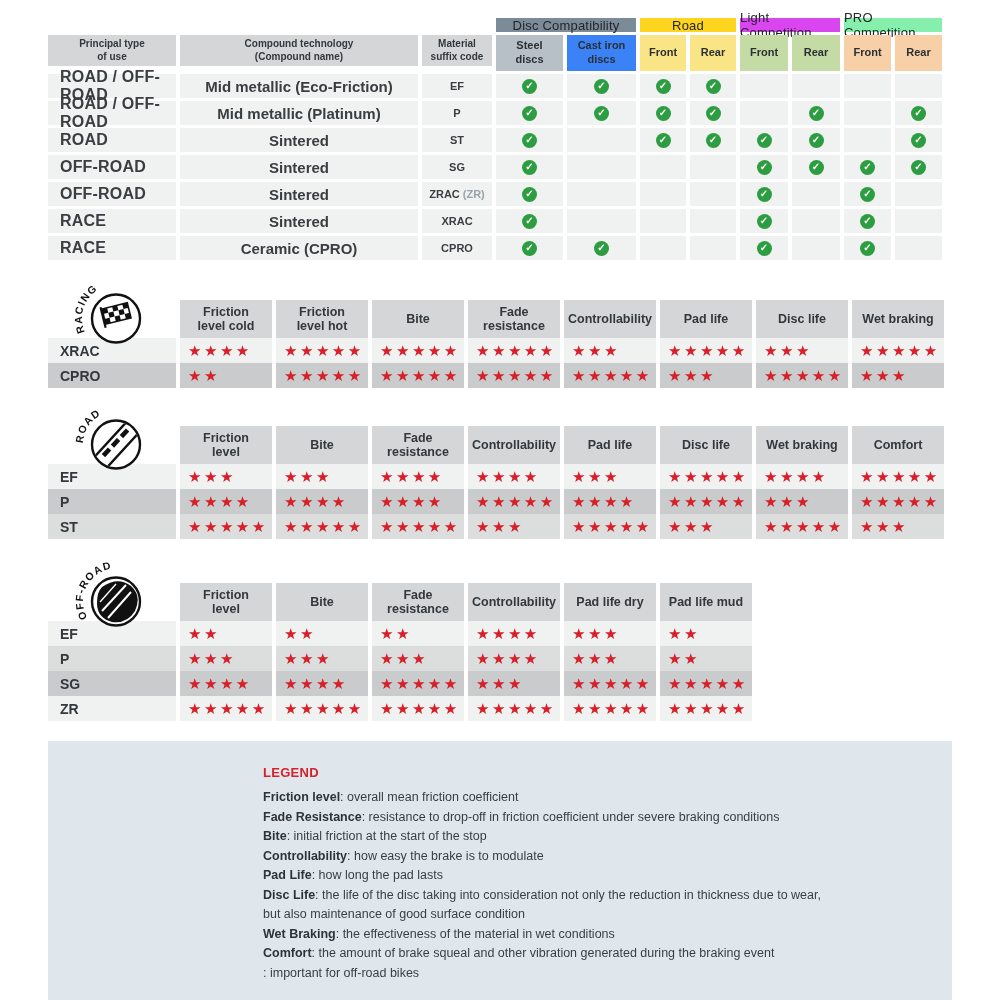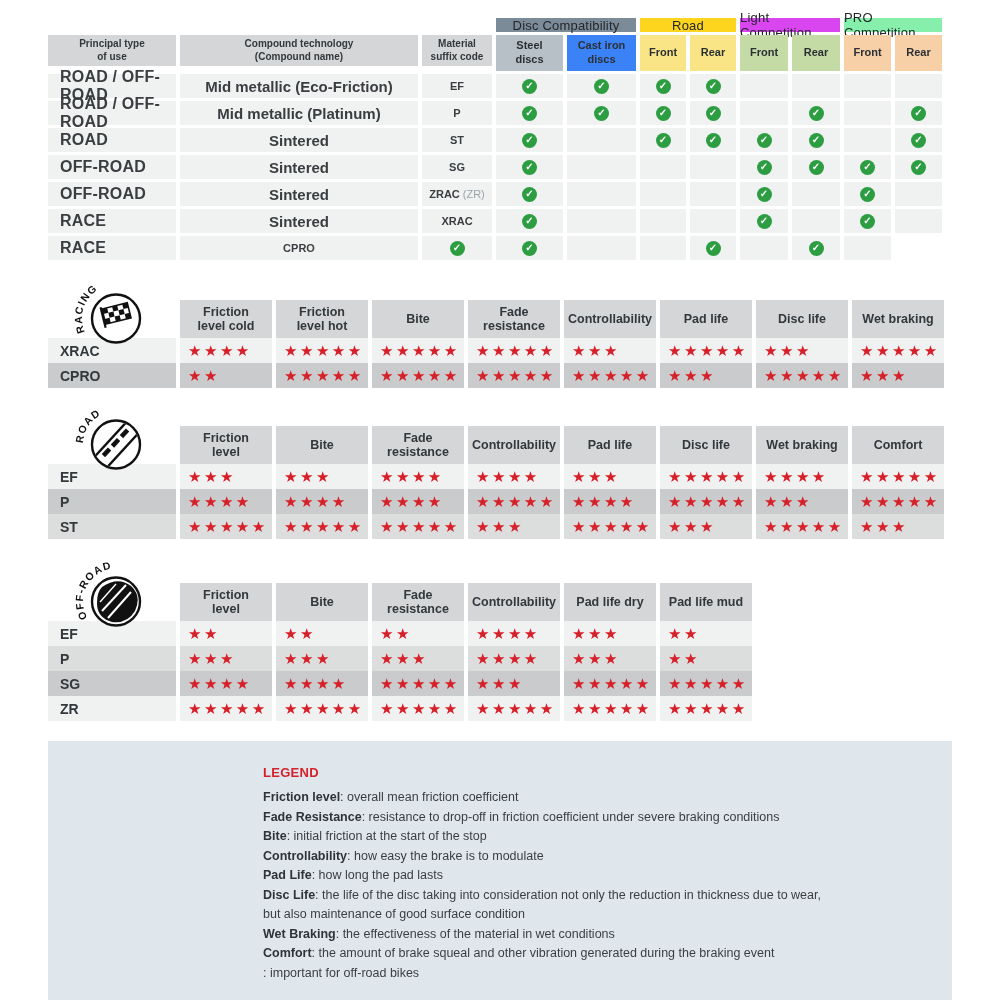--- a/index.html
+++ b/index.html
@@ -12,21 +12,21 @@
   .ghead{grid-column:span 2;height:14px;display:flex;align-items:center;justify-content:center;
          font-weight:normal;font-size:13px;color:#22262a;letter-spacing:.2px;}
   .chead{background:var(--header_gray);height:31px;display:flex;align-items:center;justify-content:center;
          text-align:center;font-weight:bold;font-size:10px;white-space:pre-line;line-height:1.25;color:#33383c;}
   .shead{height:36px;display:flex;align-items:center;justify-content:center;text-align:center;
          font-weight:bold;font-size:11px;white-space:pre-line;line-height:1.25;color:#2b3034;}
   .cell{background:var(--row_light);height:24px;display:flex;align-items:center;font-weight:bold;color:#3a3e41;}
   .use{padding-left:12px;font-size:16px;letter-spacing:.2px;}
   .comp{justify-content:center;font-size:15px;}
   .suf{justify-content:center;font-size:11px;}
-  .note{color:#9aa3a9;margin-left:3px;font-weight:normal;text-align:center;}
+  .note{color:#9aa3a9;margin-left:3px;font-weight:bold;text-align:center;}
   .chk{justify-content:center;}
   .check{width:15px;height:15px;border-radius:50%;background:var(--check_green);color:#fff;
          font-size:10px;font-weight:bold;display:flex;align-items:center;justify-content:center;line-height:1;}
 
   
   .section{position:relative;}
   .sec-racing{margin-top:40px;}
   .sec-road{margin-top:38px;}
   .sec-offroad{margin-top:44px;}
   .rgrid{display:grid;gap:0 4px;}
@@ -190,20 +190,21 @@
       <div class="cell chk"></div>
       <div class="cell chk">
         <span class="check">✓</span>
       </div>
       <div class="cell chk"></div>
       <div class="cell chk">
         <span class="check">✓</span>
       </div>
       <div class="cell chk"></div>
       <div class="cell use">RACE</div>
+      <div class="cell comp">Ceramic (CPRO)</div>
       <div class="cell suf">CPRO</div>
       <div class="cell chk">
         <span class="check">✓</span>
       </div>
       <div class="cell chk">
         <span class="check">✓</span>
       </div>
       <div class="cell chk"></div>
       <div class="cell chk"></div>
       <div class="cell chk">

